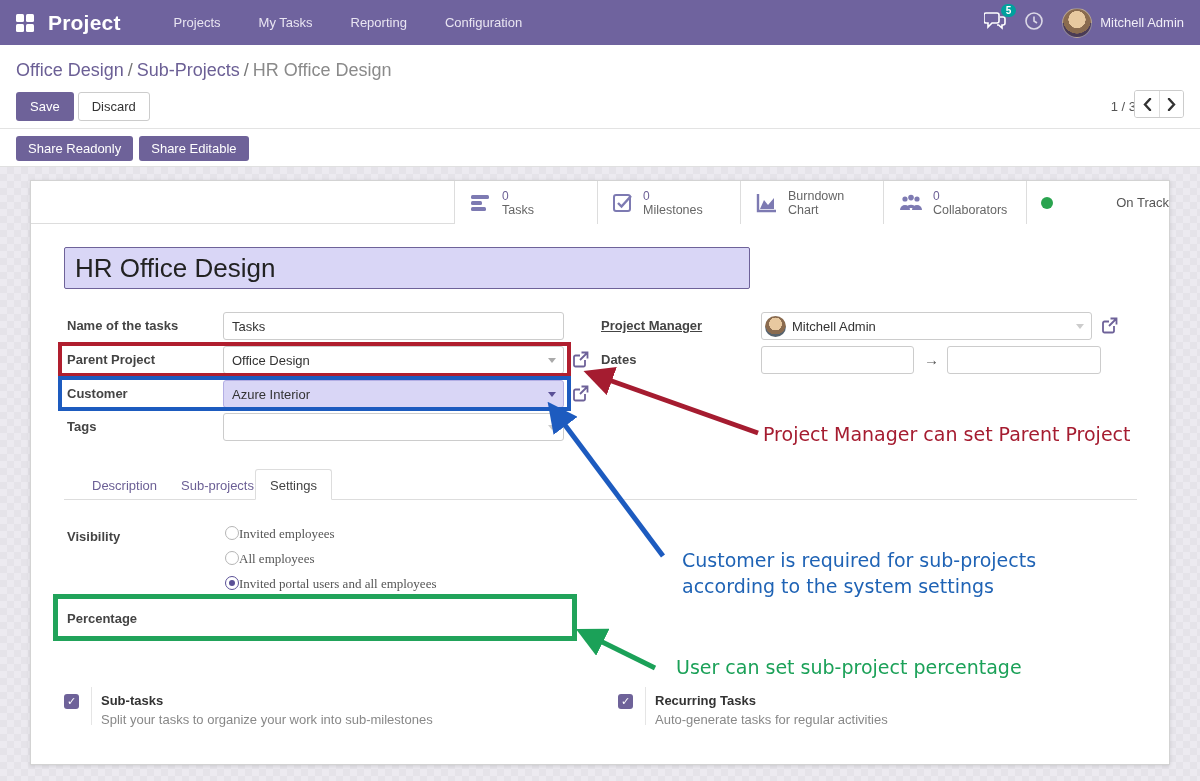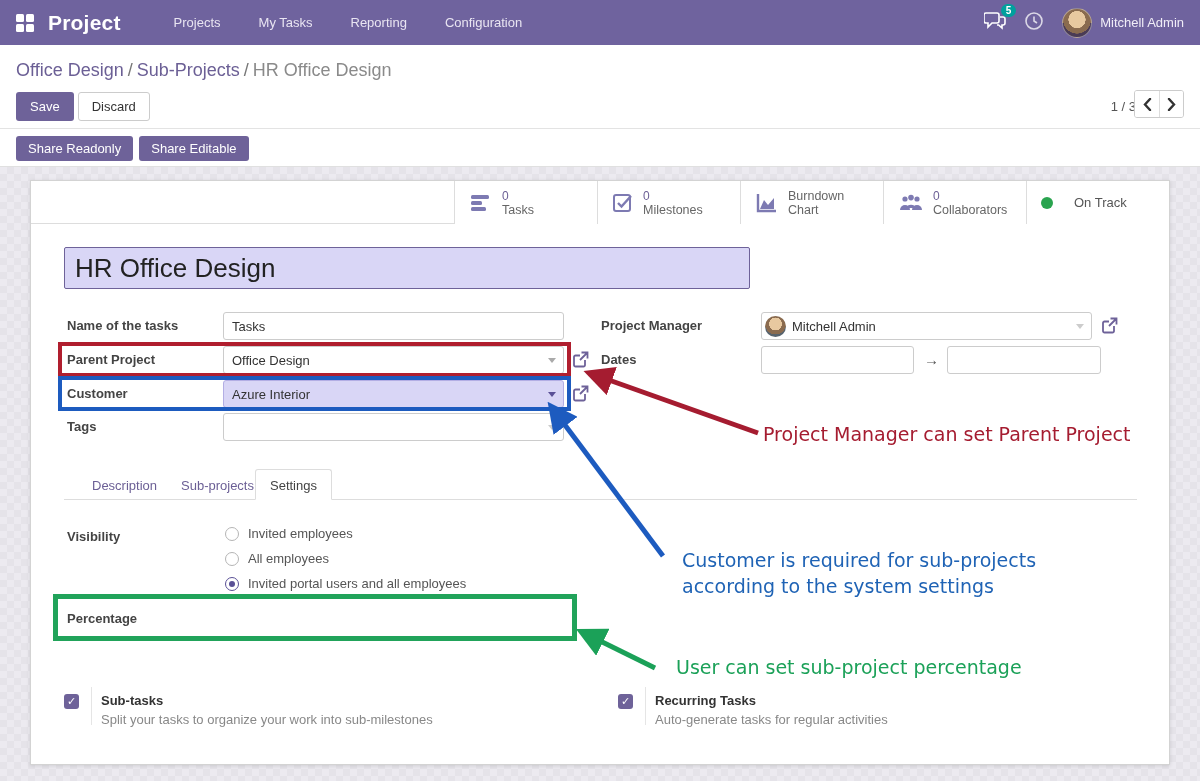--- a/index.html
+++ b/index.html
@@ -49,21 +49,21 @@
 
   
   .card { position:absolute; left:30px; top:180px; width:1140px; height:585px; background:#fff; border:1px solid #d3d3d3; box-shadow:0 1px 4px rgba(0,0,0,.12); }
   .stat-row { position:absolute; left:0; top:0; width:100%; height:43px; border-bottom:1px solid #ddd; }
   .stat-buttons { position:absolute; right:0; top:0; height:43px; display:flex; }
   .stat-btn { width:143px; height:43px; border-left:1px solid #ddd; display:flex; align-items:center; padding-left:14px; gap:9px; cursor:pointer; background:#fff; }
   .stat-texts { display:flex; flex-direction:column; line-height:14px; }
   .stat-value { font-size:12px; color:#6b5f95; }
   .stat-label { font-size:12.5px; color:#666; }
   .ontrack-dot { width:12px; height:12px; border-radius:50%; background:#2aa44f; }
-  .stat-btn.ontrack { gap:21px; }
+  .stat-btn.ontrack { gap:0;justify-content:space-between; }
   .ontrack-label { font-size:13px; color:#555; }
 
   .title-input { position:absolute; left:33px; top:66px; width:686px; height:42px; background:#d9d6f6; border:1px solid #6e6299; border-radius:2px; font-size:26px; color:#222; padding:0 10px; font-family:"Liberation Sans", sans-serif; }
 
   .fld-label { position:absolute; font-size:13px; font-weight:bold; color:#444; }
   .fld-input { position:absolute; height:28px; border:1px solid #ccc; border-radius:3px; background:#fff; font-size:13px; color:#333; padding:0 8px; font-family:"Liberation Sans", sans-serif; }
   .select-wrap { position:absolute; height:28px; }
   .select-wrap .fld-input { position:absolute; left:0; top:0; width:100%; }
   .caret { position:absolute; right:8px; top:12px; width:0; height:0; border-left:4px solid transparent; border-right:4px solid transparent; border-top:5px solid #aaa; pointer-events:none; }
   .caret.purple { border-top-color:#5a5096; }
@@ -72,21 +72,21 @@
 
   .pm-avatar { position:absolute; width:21px; height:21px; border-radius:50%; background:radial-gradient(circle at 50% 38%, #e8c9a0 0 38%, #8a6b4f 39% 62%, #57636e 63%); z-index:2; }
   .dates-arrow { position:absolute; font-size:15px; color:#555; }
 
   
   .tabs-line { position:absolute; left:33px; top:318px; width:1073px; border-bottom:1px solid #ddd; }
   .tab { position:absolute; top:289px; font-size:13px; color:#6b5f95; cursor:pointer; padding:8px 14px; }
   .tab.active { color:#444; background:#fff; border:1px solid #ddd; border-bottom:1px solid #fff; border-radius:3px 3px 0 0; top:288px; height:31px; z-index:2; }
 
   
-  .radio-row { position:absolute; display:flex; align-items:center; gap:9px; cursor:pointer; }
+  .radio-row { position:absolute; display:flex; align-items:flex-start; cursor:pointer;font-family:Liberation Serif, serif; }
   .radio { width:14px; height:14px; border-radius:50%; border:1px solid #b5b5b5; background:#fff; position:relative; }
   .radio.checked { border-color:#5a5096; }
   .radio.checked::after { content:""; position:absolute; left:3px; top:3px; width:6px; height:6px; border-radius:50%; background:#5a5096; }
   .radio-label { font-size:13px; color:#555; }
 
   .check-row-title { font-size:13px; font-weight:bold; color:#333; position:absolute; }
   .check-row-desc { font-size:13px; color:#888; position:absolute; }
   .checkbox { position:absolute; width:15px; height:15px; background:#6e6299; border-radius:3px; color:#fff; font-size:11px; text-align:center; line-height:15px; cursor:pointer; }
   .vdiv { position:absolute; width:1px; height:38px; background:#e5e5e5; }
 
@@ -253,21 +253,21 @@
           <path d="M9.5 1.5 h6 v6 M15.5 1.5 L8 9" fill="none" stroke="#6e6299" stroke-width="1.8"></path>
         </svg>
     </div>
 
     <div class="fld-label" style="left:36px; top:238px;">Tags</div>
     <div class="select-wrap" style="left:192px; top:232px; width:341px;">
       <input class="fld-input" value="" style="">
       <span class="caret" style="border-top-color:#ccc;"></span>
     </div>
 
-    <div class="fld-label" style="left:570px; top:137px;">Project Manager</div>
+    <div class="fld-label" style="left:570px; top:137px;text-decoration:underline;">Project Manager</div>
     <div class="pm-avatar" style="left:734px; top:135px;"></div>
     <div class="select-wrap" style="left:730px; top:131px; width:331px;">
       <input class="fld-input" style="padding-left: 30px;" value="Mitchell Admin">
       <span class="caret" style="border-top-color:#ccc;"></span>
     </div>
     <div class="ext-link" style="left:1070px; top:136px;">
       <svg width="17" height="17" viewBox="0 0 17 17">
           <path d="M13 9 v5 a1.5 1.5 0 0 1 -1.5 1.5 h-8 A1.5 1.5 0 0 1 2 14 v-8 A1.5 1.5 0 0 1 3.5 4.5 H8" fill="none" stroke="#6e6299" stroke-width="1.8"></path>
           <path d="M9.5 1.5 h6 v6 M15.5 1.5 L8 9" fill="none" stroke="#6e6299" stroke-width="1.8"></path>
         </svg>

